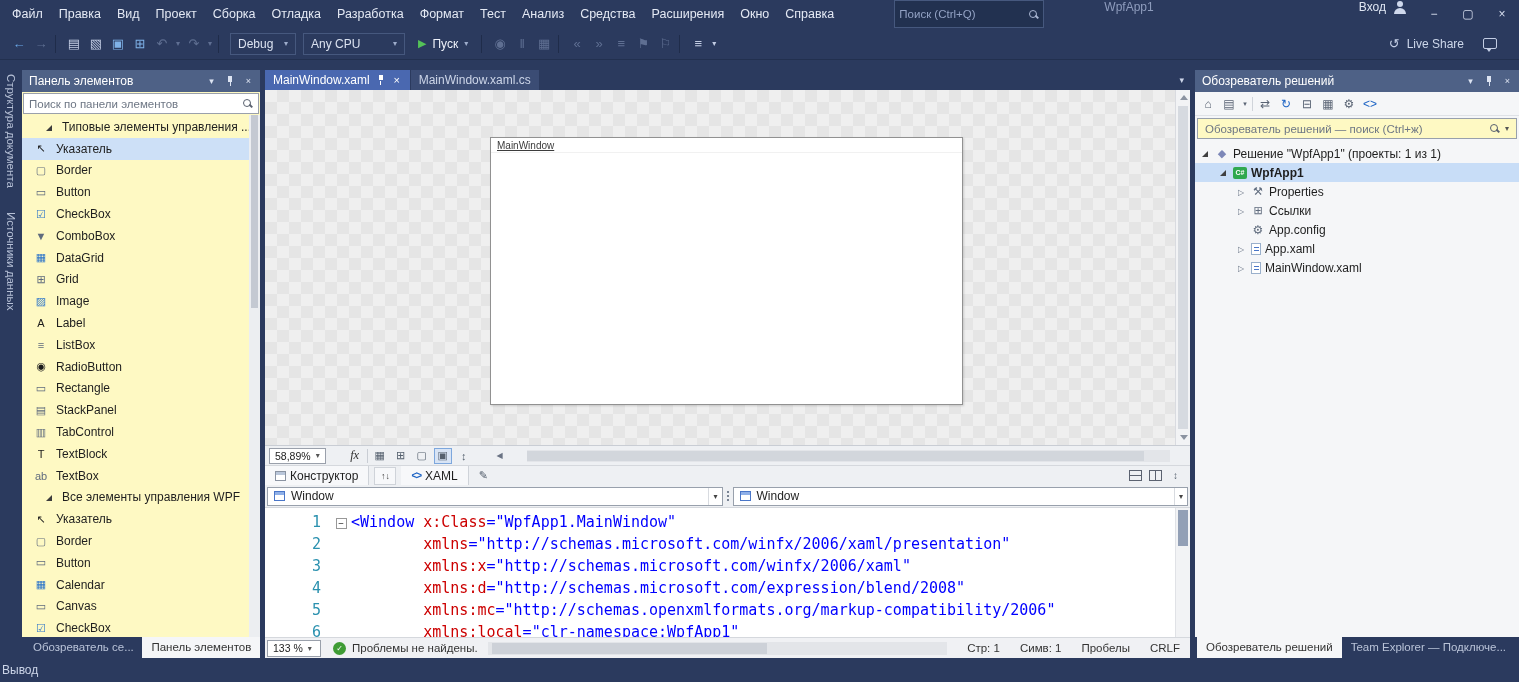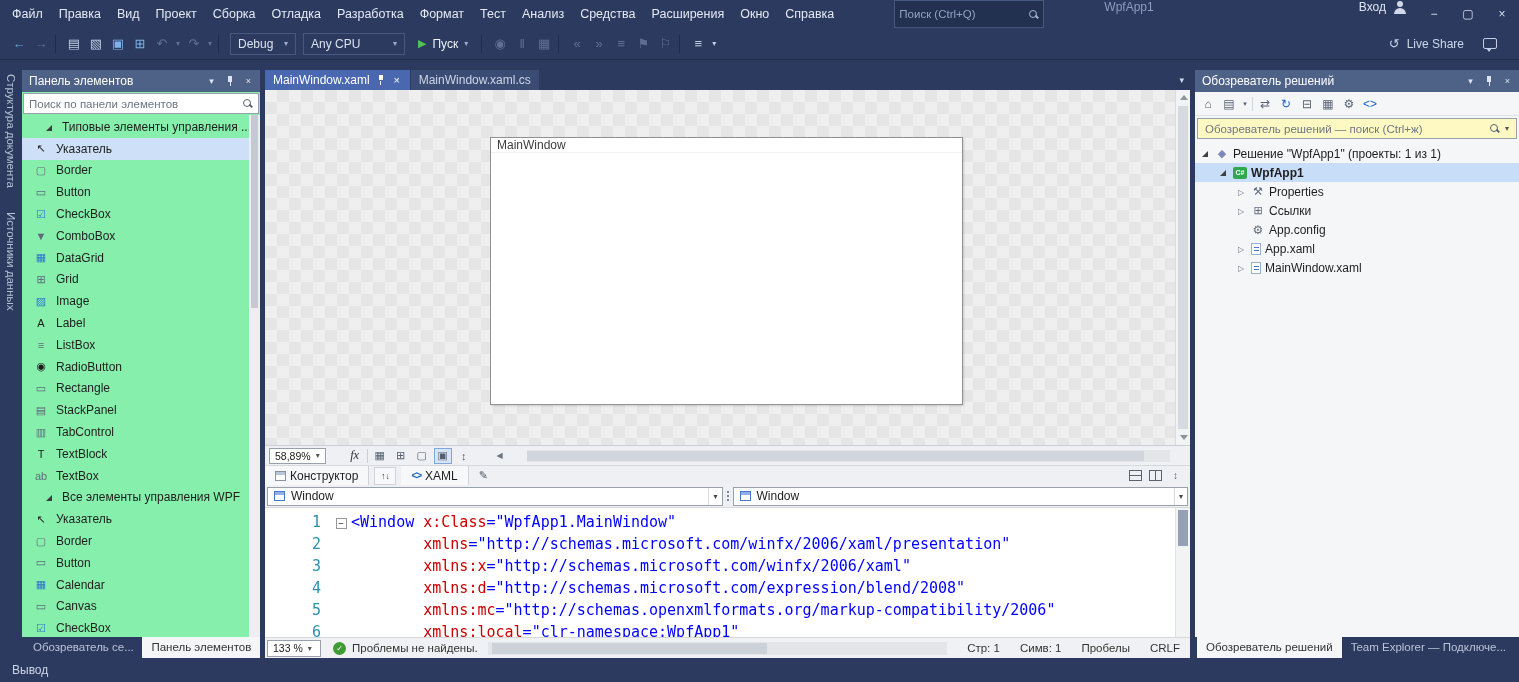--- a/index.html
+++ b/index.html
@@ -55,21 +55,21 @@
   .hdr-ic { font-size:9px; color:#dde4f2; min-width:9px; text-align:center; }
   .hdr-ic.pin { width:10px; height:12px; position:relative; }
   .hdr-ic.pin::before { content:""; position:absolute; left:3px; top:1px; width:4px; height:6px; background:#dde4f2; }
   .hdr-ic.pin::after { content:""; position:absolute; left:4.5px; top:7px; width:1px; height:4px; background:#dde4f2; }
   .panel-tabs { height:21px; flex:none; display:flex; padding-left:2px; }
   .panel-tab { padding:0 9px; font-size:11.5px; line-height:21px; color:#b9c3d8; white-space:nowrap; overflow:hidden; }
   .panel-tab.active { background:#f5f6f8; color:#333; }
 
   
   .toolbox { width:238px; flex:none; display:flex; flex-direction:column; min-height:0; }
-  .tbx-body { flex:1; background:#86efac; display:flex; flex-direction:column; min-height:0; position:relative; }
+  .tbx-body { flex:1; background:#fef9c3; display:flex; flex-direction:column; min-height:0; position:relative; }
   .tbx-search { height:21px; flex:none; margin:1px; border:1px solid #9aa0ab; background:#fff; display:flex; align-items:center; padding:0 5px; }
   .tbx-search .ph { flex:1; font-size:11.5px; color:#6d7684; white-space:nowrap; overflow:hidden; }
   .tbx-list { flex:1; overflow:hidden; padding-top:1px; }
   .tbx-row { height:21.8px; display:flex; align-items:center; gap:8px; padding-left:12px; font-size:12px; color:#1e1e1e; }
   .tbx-row.selected { background:#cde0f7; }
   .tbx-row.section { padding-left:20px; gap:6px; }
   .tbx-ic { width:14px; text-align:center; font-size:11px; color:#5f6b7d; flex:none; }
   .tbx-row.section .tbx-ic::before { content:""; display:inline-block; width:0; height:0; border-left:6px solid transparent; border-bottom:6px solid #3c3c3c; }
   .ic-blue { color:#2e76c9; } .ic-dark { color:#1b1b1b; }
   .tbx-label { white-space:nowrap; overflow:hidden; }
@@ -88,21 +88,21 @@
   .close-ic { font-size:11px; width:10px; text-align:center; }
   .tabbar-right { margin-left:auto; display:flex; align-items:center; padding-right:6px; color:#cfd7ea; font-size:9px; }
 
   .designer { flex:1; position:relative; overflow:hidden; min-height:0;
     background-color:#efefef;
     background-image:
       linear-gradient(45deg,#e5e5e5 25%,transparent 25%,transparent 75%,#e5e5e5 75%,#e5e5e5),
       linear-gradient(45deg,#e5e5e5 25%,transparent 25%,transparent 75%,#e5e5e5 75%,#e5e5e5);
     background-size:24px 24px; background-position:0 0,12px 12px; }
   .wpf-window { position:absolute; left:225px; top:47px; width:473px; height:268px; background:#fff; border:1px solid #919191; box-shadow:1px 1px 2px rgba(0,0,0,.15); }
-  .wpf-titlebar { height:15px; display:flex; align-items:center; padding:0 6px; font-size:12px; color:#3c3c3c; border-bottom:1px solid #f1f1f1; }
+  .wpf-titlebar { height:15px; display:flex; align-items:center; padding:0 6px; font-size:10px; color:#3c3c3c; border-bottom:1px solid #f1f1f1;text-decoration:underline; }
   .designer .v-scroll { position:absolute; right:0; top:0; bottom:0; width:15px; background:#f2f3f5; border-left:1px solid #d9dbe0; }
   .sb-arrow { position:absolute; left:4px; width:0; height:0; border-left:4px solid transparent; border-right:4px solid transparent; }
   .sb-up { top:5px; border-bottom:5px solid #8b93a1; }
   .sb-down { bottom:5px; border-top:5px solid #8b93a1; }
   .designer .v-thumb { position:absolute; top:16px; bottom:16px; left:2px; right:2px; background:#d6dae0; }
 
   .designer-toolbar { height:20px; flex:none; background:#eef0f3; border-top:1px solid #c9cdd4; display:flex; align-items:center; padding:0 4px; gap:20px; }
   .zoom-dd { height:16px; background:#fff; border:1px solid #9aa0ab; display:flex; align-items:center; gap:5px; font-size:10.5px; padding:0 5px; color:#222; flex:none; }
   .zoom-dd .dd-caret { color:#555; }
   .dt-icons { display:flex; align-items:center; gap:3px; }
@@ -178,21 +178,21 @@
   .tw-expanded::before { content:""; display:inline-block; width:0; height:0; border-left:6px solid transparent; border-bottom:6px solid #404040; }
   .tree-ic { min-width:14px; height:13px; display:flex; align-items:center; justify-content:center; font-size:11px; color:#5f6b7d; flex:none; }
   .ic-solution { color:#7d88b8; font-size:11px; }
   .ic-csproj { background:#2fa84f; color:#fff; font-size:7px; font-weight:bold; width:14px; height:12px; border-radius:2px; }
   .ic-config { font-size:12px; }
   .ic-xaml { width:10px; height:12px; border:1px solid #9ab0cc; background:#fff; position:relative; min-width:10px; }
   .ic-xaml::after { content:""; position:absolute; left:2px; top:3px; width:5px; height:1px; background:#4a76c8; box-shadow:0 3px 0 #4a76c8; }
   .tree-label { white-space:nowrap; overflow:hidden; }
 
   
-  .output-bar { height:24px; flex:none; display:flex; align-items:center; padding-left:12px; background:#2b3a5e; }
+  .output-bar { height:24px; flex:none; display:flex; align-items:center; padding-left:2px; background:#2b3a5e; }
   .output-label { font-size:12px; color:#ccd5e8; }
 </style>
 </head>
 <body>
 
 <div class="app">
 
   <div class="menubar">
     <div class="menus">
         <div class="menu-item n-menu-file">Файл</div>

